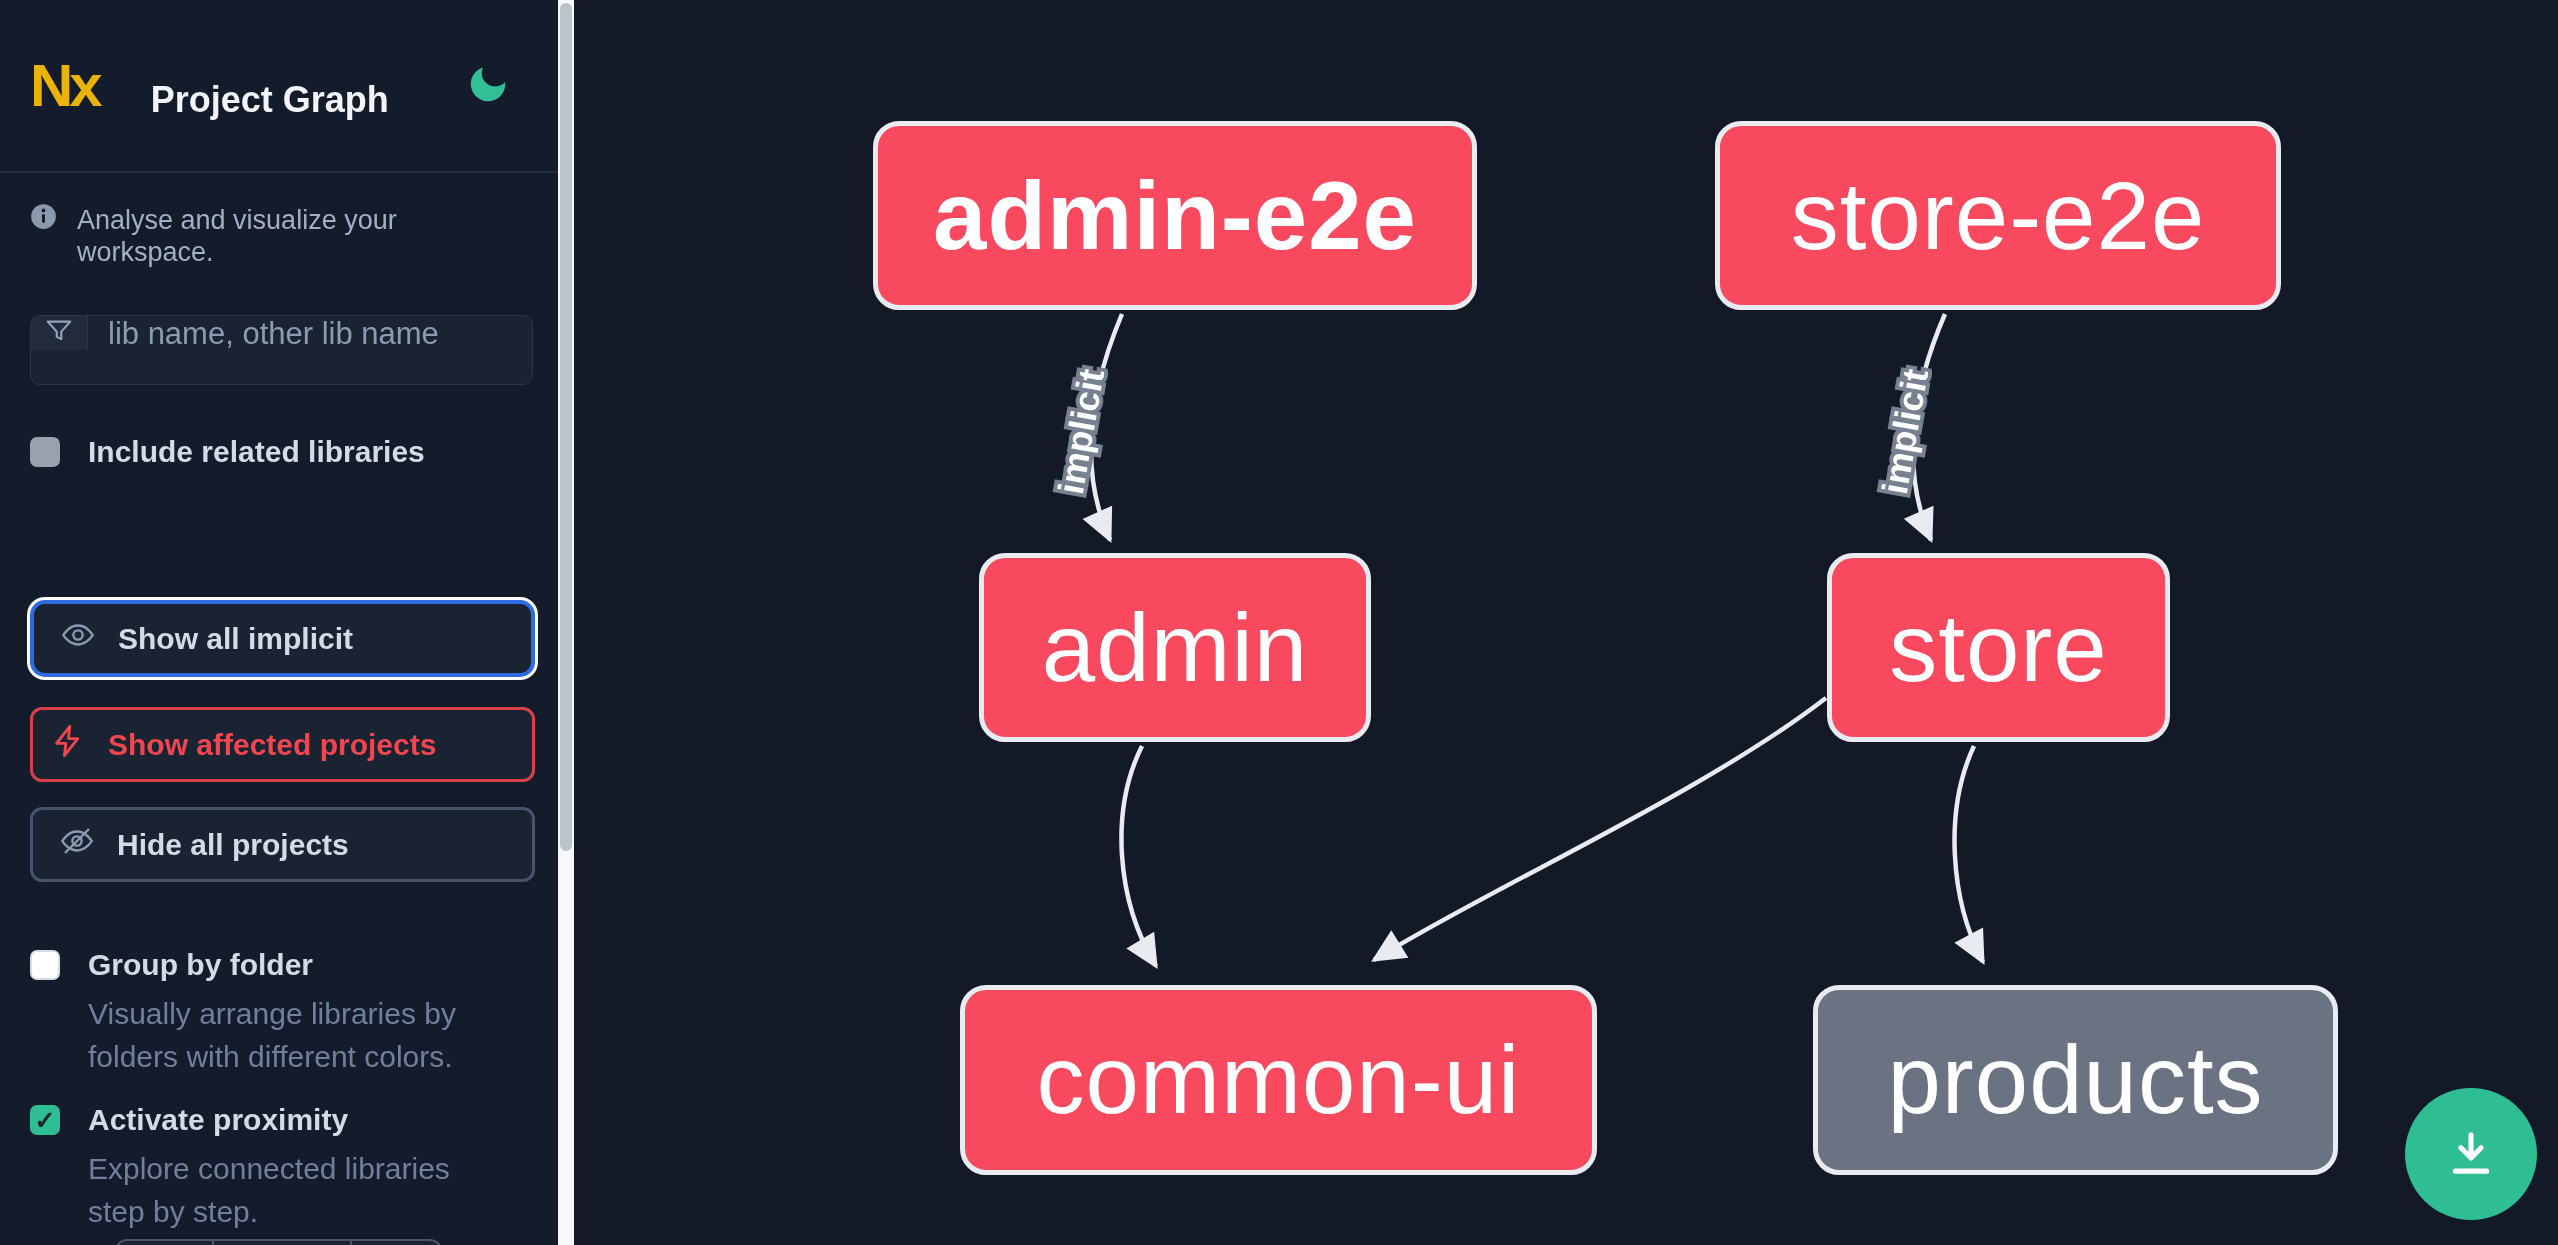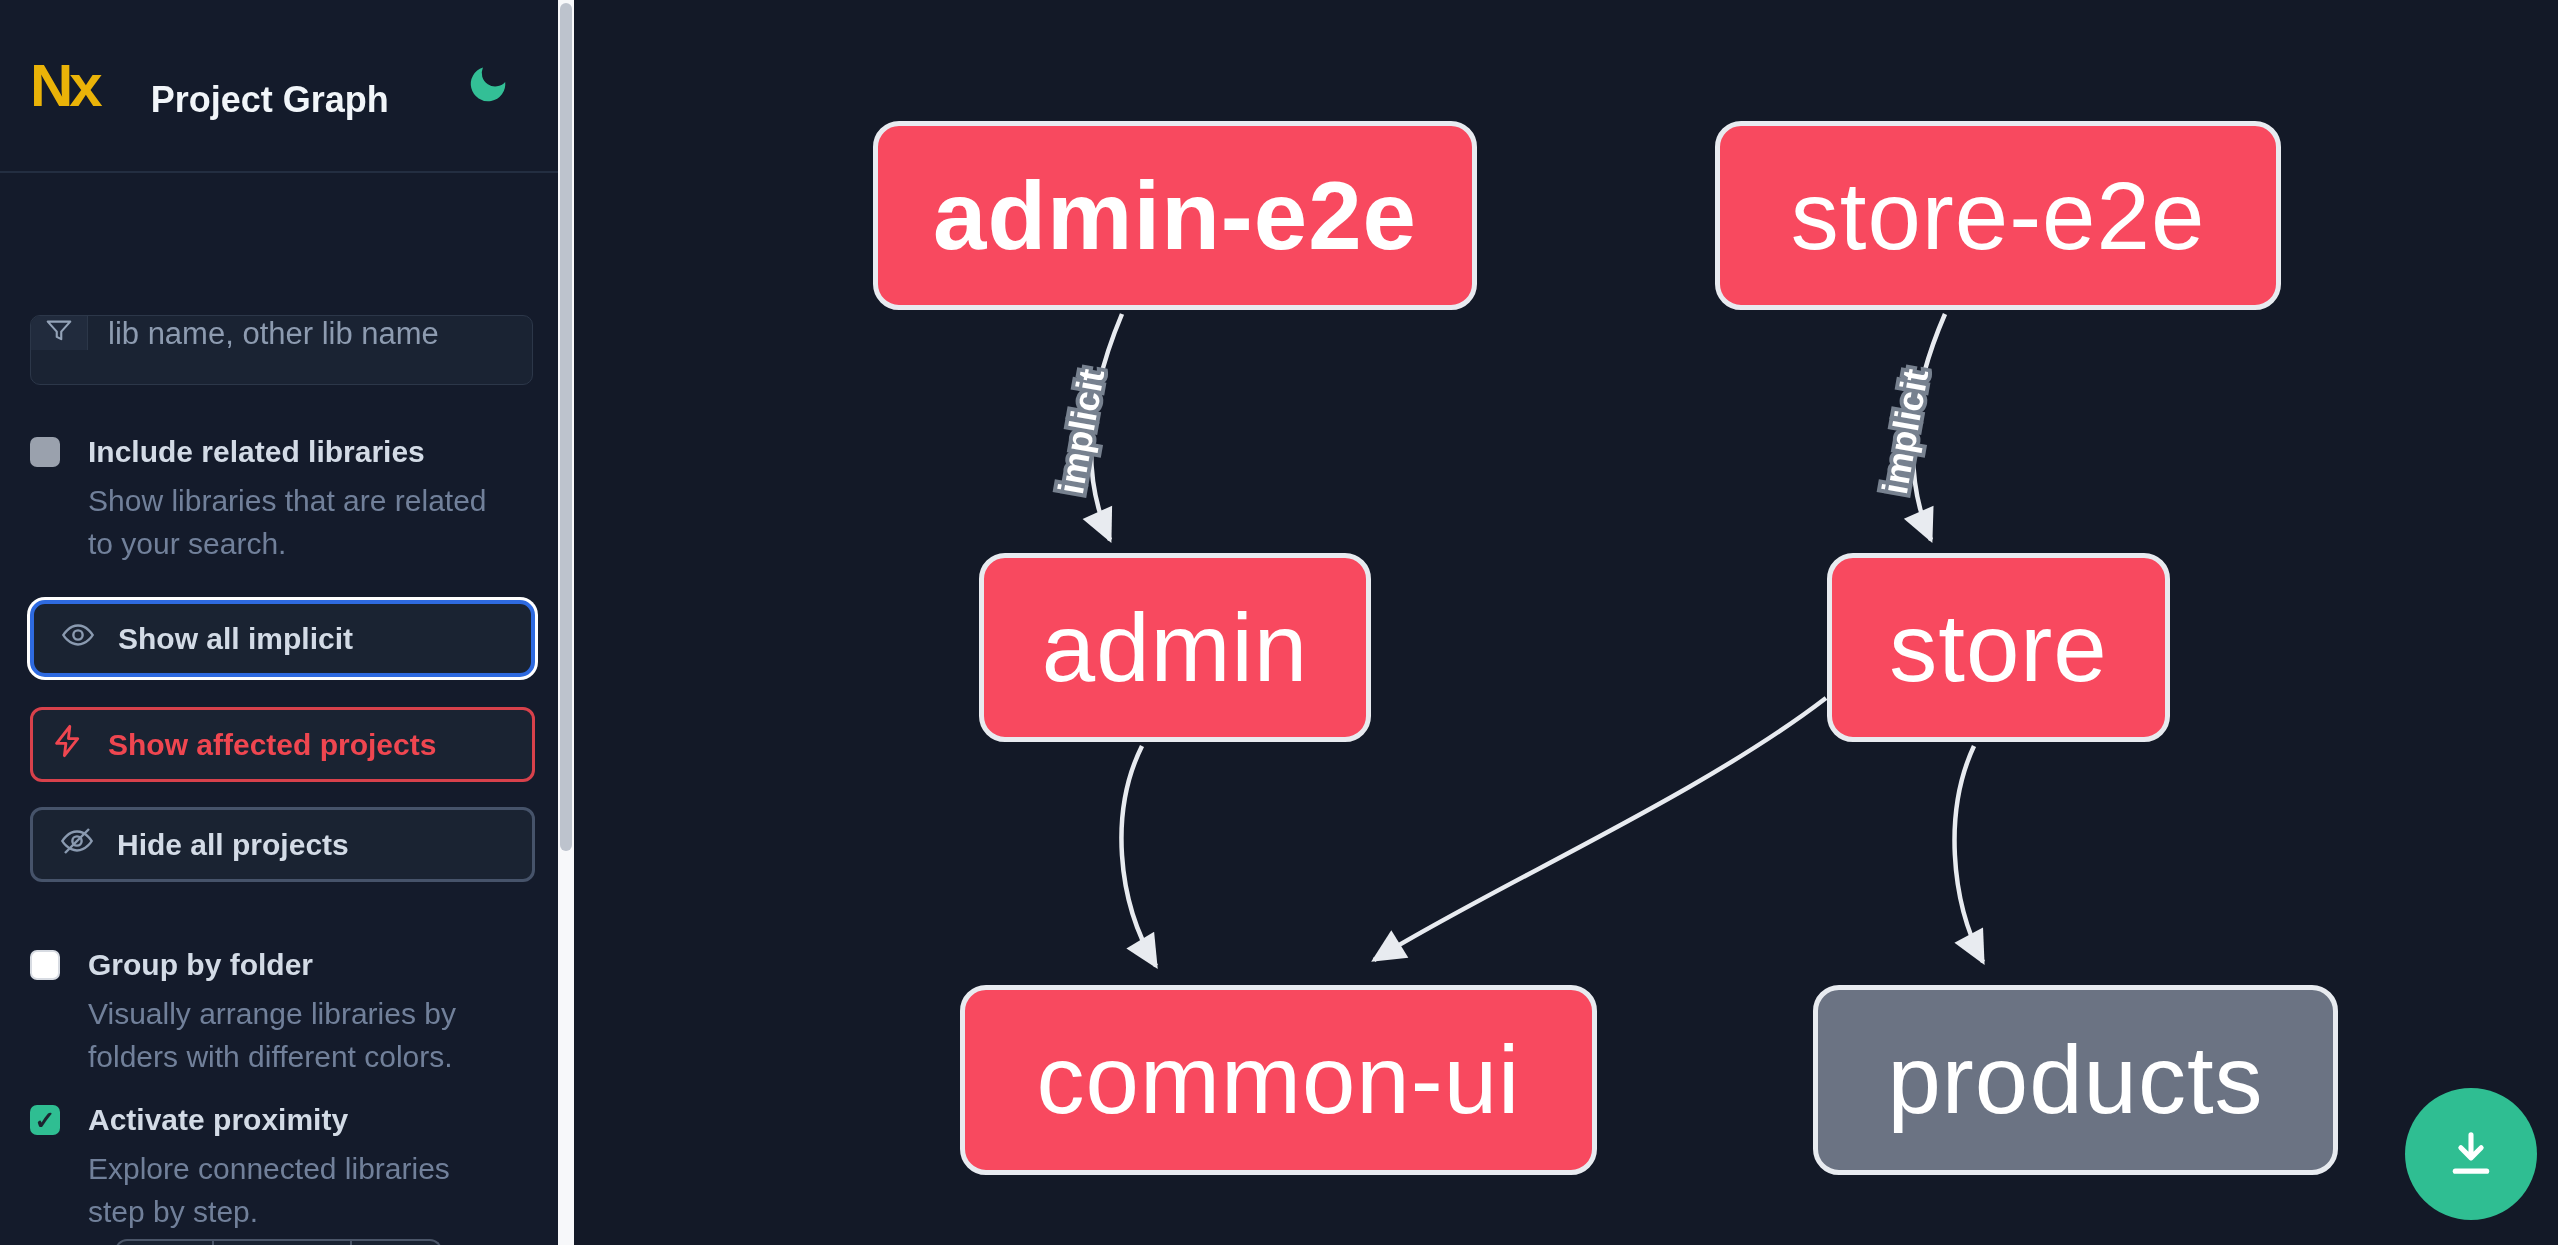--- a/index.html
+++ b/index.html
@@ -81,37 +81,46 @@
     <span class="sb-title">Project Graph</span>
     <span class="theme-toggle">
       <span>
         <svg width="46" height="46" viewBox="0 0 24 24">
             <path d="M21 12.79A9 9 0 1 1 11.21 3 7 7 0 0 0 21 12.79z" fill="#33bf96" transform="rotate(-12 12 12)"></path>
           </svg>
       </span>
     </span>
   </div>
 
+  <div class="tagline">
+    <span>
+      <svg width="27" height="27" viewBox="0 0 24 24">
+          <circle cx="12" cy="12" r="11" fill="#8b99ad"></circle>
+          <circle cx="12" cy="6.6" r="1.7" fill="#141b2b"></circle>
+          <rect x="10.7" y="9.8" width="2.6" height="8" rx="1.3" fill="#141b2b"></rect>
+        </svg>
+    </span>
+    <span class="tagline-text">Analyse and visualize your workspace.</span>
+  </div>
 
   <div class="search">
     <div class="search-iconbox">
       <span>
         <svg width="30" height="30" viewBox="0 0 24 24" fill="none" stroke="#94a3b8" stroke-width="1.7" stroke-linejoin="round">
             <path d="M3 4.5h18l-7.2 8v6l-3.6-1.8v-4.2L3 4.5z"></path>
           </svg>
       </span>
     </div>
     <input type="text" placeholder="lib name, other lib name" style="">
   </div>
 
   <div class="opt" style="top:435px;">
     <span class="cb cb-gray"></span>
     <div>
       <div class="opt-label">Include related libraries</div>
-      <div class="opt-desc">Show libraries that are related to your search.</div>
     </div>
   </div>
 
   <button class="btn btn-focus" style="top:600px;">
     <span>
       <svg width="36" height="36" viewBox="0 0 24 24" fill="none" stroke="#8a9ab0" stroke-width="1.6">
           <path d="M2.2 12S5.8 5.7 12 5.7 21.8 12 21.8 12 18.2 18.3 12 18.3 2.2 12 2.2 12z"></path>
           <circle cx="12" cy="12" r="3.1"></circle>
         </svg>
     </span>

